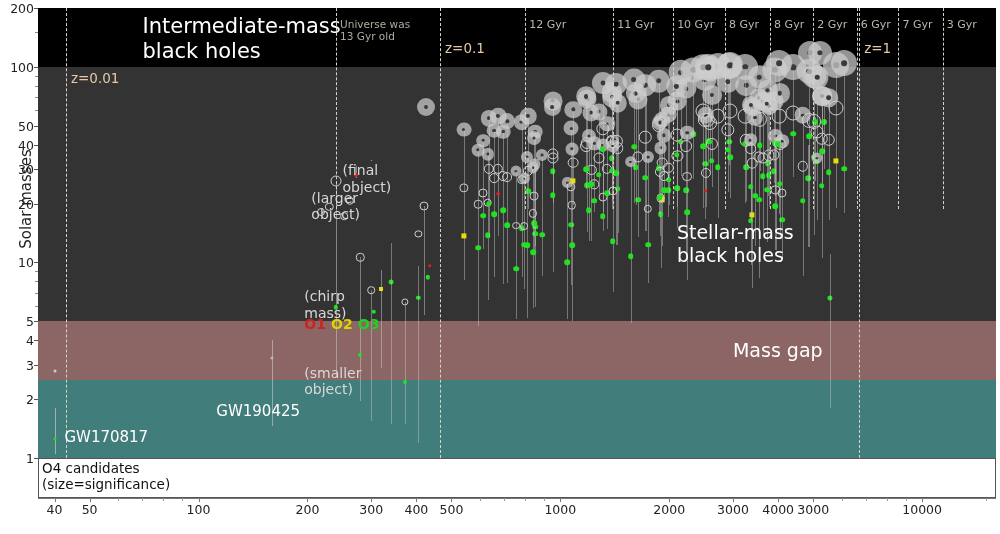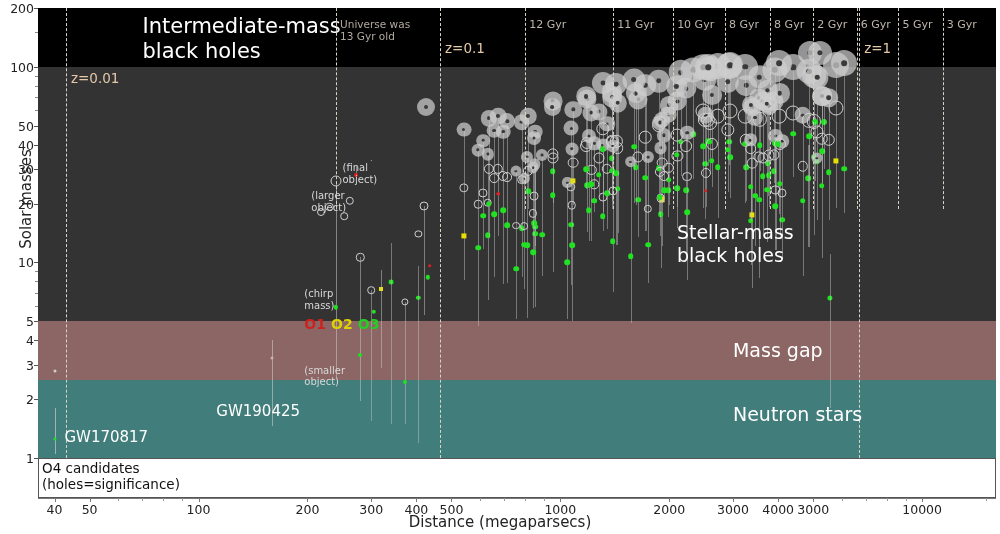--- a/index.html
+++ b/index.html
@@ -29,21 +29,21 @@
   #band-ns{background:#417d7b;}
 
   .vline{position:absolute;top:0;width:0;border-left:1.6px dashed #d9d2c6;height:100%;}
   .vline.short{height:201px;}
   .zlabel{position:absolute;font-size:13.5px;color:#e3c9a8;white-space:nowrap;}
   .gyr{position:absolute;font-size:11px;color:#bdb6ac;white-space:nowrap;}
   .univ{position:absolute;font-size:10.5px;color:#b0a99f;line-height:1.15;white-space:pre;}
 
   .bigtext{position:absolute;color:#ffffff;font-size:21px;line-height:1.18;white-space:pre;}
   .bigtext.sm{font-size:19px;}
-  .annot{position:absolute;color:#d8d8d8;font-size:10px;line-height:1.18;white-space:pre;}
+  .annot{position:absolute;color:#d8d8d8;font-size:14px;line-height:1.18;white-space:pre;}
   .gwname{position:absolute;color:#ffffff;font-size:15px;white-space:nowrap;}
 
   .bar{position:absolute;width:1.1px;background:#c9c9c9;opacity:.55;}
   .dot{position:absolute;border-radius:50%;transform:translate(-50%,-50%);}
   .ring{position:absolute;border-radius:50%;transform:translate(-50%,-50%);
         background:rgba(205,205,205,.72);border:0;}
   .ring::after{content:"";position:absolute;left:50%;top:50%;width:22%;height:22%;
         transform:translate(-50%,-50%);border-radius:50%;background:#3a3a3a;}
   .ringsm{position:absolute;border-radius:50%;transform:translate(-50%,-50%);
         background:transparent;border:1.3px solid #cfcfcf;}
@@ -534,31 +534,30 @@
         <div class="gyr" style="left: 639.135px; top: 10px;">10 Gyr</div>
         <div class="vline short" style="left: 686.907px;"></div>
         <div class="gyr" style="left: 690.907px; top: 10px;">8 Gyr</div>
         <div class="vline short" style="left: 732.11px;"></div>
         <div class="gyr" style="left: 736.11px; top: 10px;">8 Gyr</div>
         <div class="vline short" style="left: 775.233px;"></div>
         <div class="gyr" style="left: 779.233px; top: 10px;">2 Gyr</div>
         <div class="vline short" style="left: 818.858px;"></div>
         <div class="gyr" style="left: 822.858px; top: 10px;">6 Gyr</div>
         <div class="vline short" style="left: 860.449px;"></div>
-        <div class="gyr" style="left: 864.449px; top: 10px;">5 Gyr</div>
+        <div class="gyr" style="left: 864.449px; top: 10px;">7 Gyr</div>
         <div class="vline short" style="left: 904.736px;"></div>
         <div class="gyr" style="left: 908.736px; top: 10px;">3 Gyr</div>
       </div>
 
     <div class="bigtext" id="t-imbh" style="left: 104.488px; top: 6.35647px;">Intermediate-mass
 black holes</div>
     <div class="bigtext sm" id="t-sbh" style="left: 638.922px; top: 213.483px;">Stellar-mass
 black holes</div>
     <div class="bigtext sm" id="t-gap" style="left: 694.966px; top: 330.822px;">Mass gap</div>
-    <div class="bigtext sm" id="t-ns" style="left: 694.966px; top: 395.026px;">Neutron stars</div>
 
     <div class="gwname" id="t-gw1" style="left: 26.4354px; top: 419.7px;">GW170817</div>
     <div class="gwname" id="t-gw2" style="left: 178.34px; top: 394px;">GW190425</div>
 
     <div class="annot" id="a-final" style="left: 304.511px; top: 154.329px;">(final
 object)</div>
     <div class="annot" id="a-larger" style="left: 273.328px; top: 181.868px;">(larger
 object)</div>
     <div class="annot" id="a-chirp" style="left: 266.273px; top: 280.009px;">(chirp
 mass)</div>
@@ -566,21 +565,21 @@
 object)</div>
 
     <div id="legend-run" style="position: absolute; left: 266.273px; top: 305.987px;">
       <span class="legend-o" style="color:#c22;">O1</span>
       <span class="legend-o" style="color:#dcd400;">O2</span>
       <span class="legend-o" style="color:#22d022;">O3</span>
     </div>
   </div>
 
   <div id="o4">
-    <div class="o4label"><span>O4 candidates</span><br><span>(holes=significance)</span></div>
+    <div class="o4label"><span>O4 candidates</span><br><span>(size=significance)</span></div>
     <div id="o4dots"></div>
   </div>
 
   <div id="xaxis"></div>
   <div id="xticks">
       <div class="xtick" style="left: 54.5554px; top: 502px;">40</div>
       <div class="xtickmark" style="left: 54.5554px; top: 498px; height: 4px; background: rgb(119, 119, 119);"></div>
       <div class="xtick" style="left: 89.6182px; top: 502px;">50</div>
       <div class="xtickmark" style="left: 89.6182px; top: 498px; height: 4px; background: rgb(119, 119, 119);"></div>
       <div class="xtick" style="left: 198.533px; top: 502px;">100</div>
@@ -612,14 +611,13 @@
       <div class="xtickmark" style="left: 480.074px; top: 498px; height: 3px; background: rgb(153, 153, 153);"></div>
       <div class="xtickmark" style="left: 504.296px; top: 498px; height: 3px; background: rgb(153, 153, 153);"></div>
       <div class="xtickmark" style="left: 525.278px; top: 498px; height: 3px; background: rgb(153, 153, 153);"></div>
       <div class="xtickmark" style="left: 543.785px; top: 498px; height: 3px; background: rgb(153, 153, 153);"></div>
       <div class="xtickmark" style="left: 841.881px; top: 498px; height: 3px; background: rgb(153, 153, 153);"></div>
       <div class="xtickmark" style="left: 866.103px; top: 498px; height: 3px; background: rgb(153, 153, 153);"></div>
       <div class="xtickmark" style="left: 887.085px; top: 498px; height: 3px; background: rgb(153, 153, 153);"></div>
       <div class="xtickmark" style="left: 905.592px; top: 498px; height: 3px; background: rgb(153, 153, 153);"></div>
       <div class="xtickmark" style="left: 985.859px; top: 498px; height: 3px; background: rgb(153, 153, 153);"></div>
     </div>
-  <div class="xlabel">Distance (megaparsecs)</div>
 </div>
 
 </body></html>

